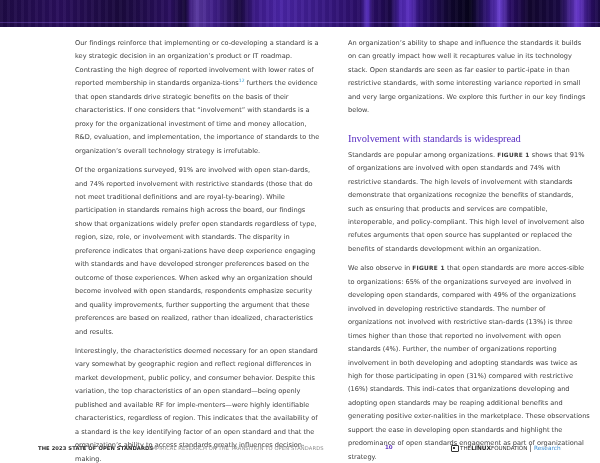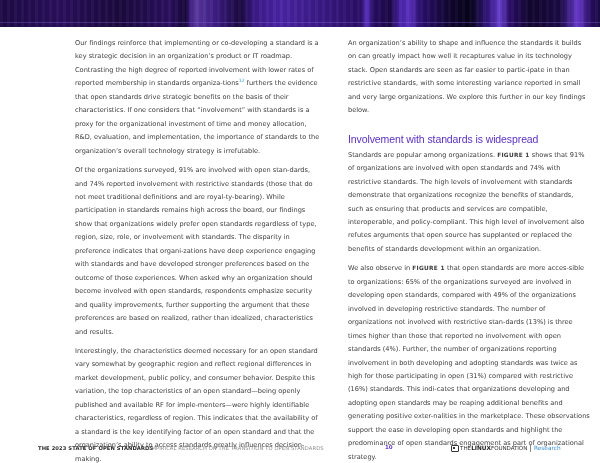--- a/index.html
+++ b/index.html
@@ -15,21 +15,21 @@
         #12062e 530px,#1a0a44 560px,#6a3ad0 578px,#2a0e66 590px,#1a0a44 600px);}
   .banner::after{content:"";position:absolute;left:0;right:0;top:0;bottom:0;
     background:
       linear-gradient(180deg,rgba(255,255,255,0) 0,rgba(255,255,255,0) 22px,rgba(140,100,230,0.35) 22px,rgba(140,100,230,0.35) 23px,rgba(255,255,255,0) 23px),
       repeating-linear-gradient(90deg,rgba(255,255,255,0.03) 0,rgba(255,255,255,0.03) 3px,rgba(0,0,0,0.05) 3px,rgba(0,0,0,0.05) 7px);}
   .col{position:absolute;top:37px;font-size:6.6px;line-height:13.45px;color:#3d3d3d;}
   .col.left{left:75px;width:245px;}
   .col.right{left:348px;width:242px;}
   p{margin:0 0 6px 0;white-space:pre-line;}
   sup{font-size:4.5px;color:#2b9bd7;vertical-align:top;line-height:8px;}
-  h2{font-family:Liberation Sans, sans-serif;font-weight:normal;color:#5a2fc2;
+  h2{font-family:Liberation Serif, serif;font-weight:normal;color:#5a2fc2;
      font-size:10.5px;line-height:14px;margin:14px 0 3px 0;letter-spacing:-0.1px;}
   .figref{font-weight:bold;font-size:5.8px;letter-spacing:0.3px;color:#3a3a3a;}
   .footer{position:absolute;top:443px;left:0;width:600px;height:12px;font-size:5.2px;}
   .footer .report-title{position:absolute;left:38px;top:2px;font-weight:bold;color:#2a2a2a;letter-spacing:0.1px;}
   .footer .report-sub{position:absolute;left:148px;top:2px;color:#8a8a8a;letter-spacing:0.1px;}
   .footer .page-num{position:absolute;left:385px;top:1px;color:#6b40c8;font-weight:bold;font-size:5.5px;}
   .footer .logo{position:absolute;left:451px;top:0px;display:flex;align-items:center;height:10px;}
   .logo .lf-icon{width:6px;height:5px;border:1.2px solid #333;border-radius:1px;margin-right:1px;position:relative;}
   .logo .lf-icon::after{content:"";position:absolute;left:1px;top:1px;width:2px;height:2px;background:#333;}
   .logo .the{color:#333;font-size:5.6px;}

